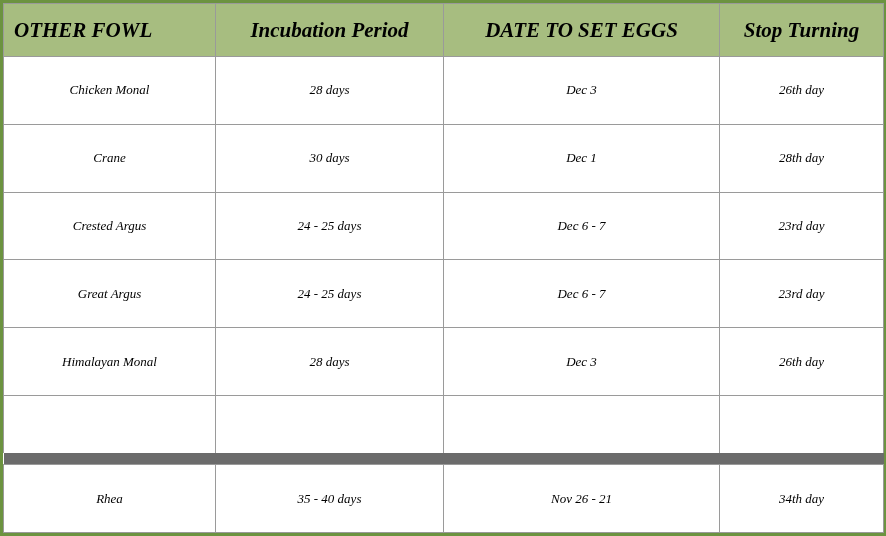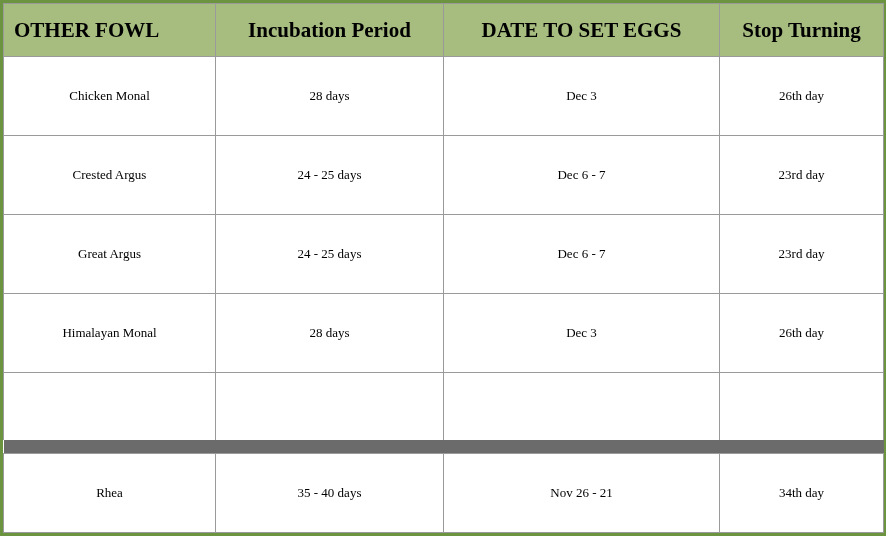--- a/index.html
+++ b/index.html
@@ -12,20 +12,21 @@
     height: 536px;
     font-family: "Liberation Serif", serif;
     overflow: hidden;
   }
   .table-wrap {
     width: 886px;
     height: 536px;
     box-sizing: border-box;
     border: 3px solid #6c9340;
     background: #ffffff;
+    font-style: italic;
   }
   table.fowl-table {
     width: 100%;
     height: 100%;
     border-collapse: collapse;
     table-layout: fixed;
   }
   table.fowl-table th,
   table.fowl-table td {
     border: 1px solid #9a9a9a;
@@ -87,20 +88,26 @@
       </tr>
     </thead>
     <tbody>
       <tr>
         <td>Chicken Monal</td>
         <td>28 days</td>
         <td>Dec 3</td>
         <td>26th day</td>
       </tr>
       <tr>
+        <td>Crane</td>
+        <td>30 days</td>
+        <td>Dec 1</td>
+        <td>28th day</td>
+      </tr>
+      <tr>
         <td>Crested Argus</td>
         <td>24 - 25 days</td>
         <td>Dec 6 - 7</td>
         <td>23rd day</td>
       </tr>
       <tr>
         <td>Great Argus</td>
         <td>24 - 25 days</td>
         <td>Dec 6 - 7</td>
         <td>23rd day</td>

